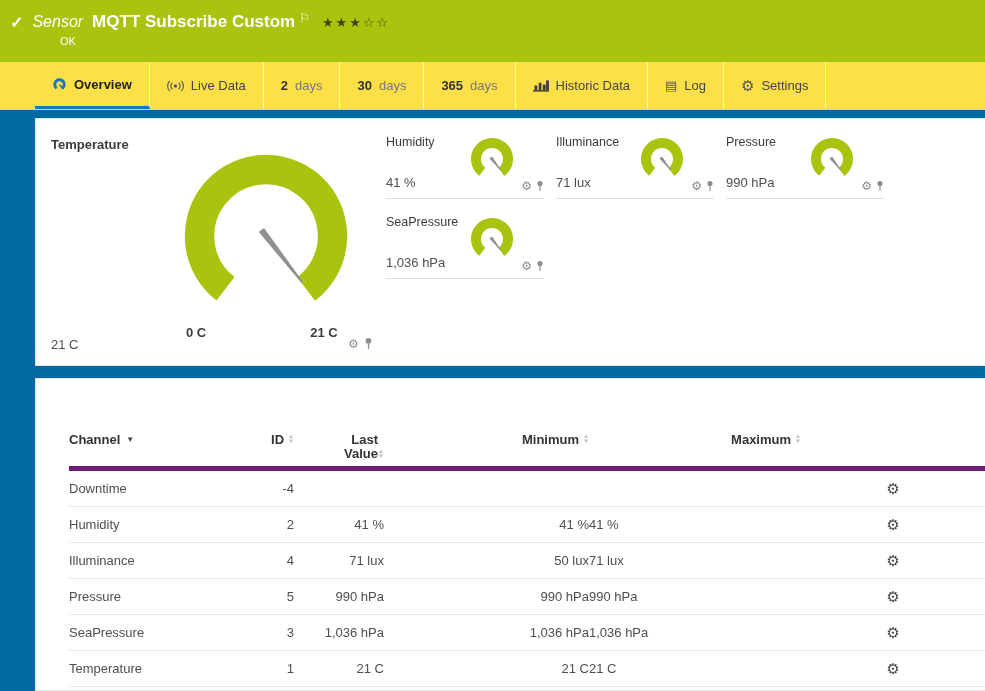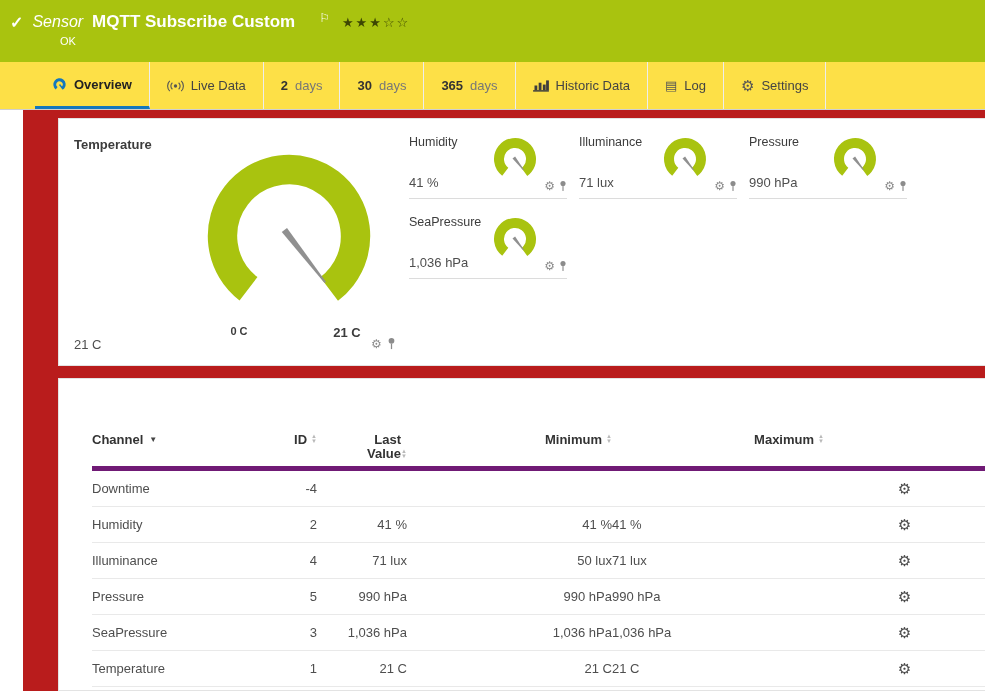--- a/index.html
+++ b/index.html
@@ -4,52 +4,52 @@
 <style>
   * { box-sizing: border-box; margin: 0; padding: 0; }
   html,body { width: 985px; height: 691px; overflow: hidden; }
   body { font-family: "Liberation Sans", sans-serif; background: #fff; position: relative; }
 
   
   .hdr { position: relative; height: 62px; background: #a9c30f; color: #fff; }
   .hdr-row { display: flex; align-items: center; padding: 12px 0 0 10px; }
   .hdr-check { font-size: 16px; font-weight: bold; margin-right: 9px; }
   .hdr-kind { font-size: 16px; font-style: italic; margin-right: 9px; }
-  .hdr-title { font-size: 17px; font-weight: bold; margin-right: 24px; }
+  .hdr-title { font-size: 17px; font-weight: bold; margin-right: 4px; }
   .hdr-flag { font-size: 12px; margin: -8px 12px 0 0; cursor: pointer; }
   .hdr-stars { font-size: 13px; letter-spacing: 2px; cursor: pointer; }
   .stars-filled { color: #3d4603; }
   .stars-empty { color: #3d4603; }
   .hdr-status { position: absolute; left: 60px; top: 35px; font-size: 11px; font-weight: normal; }
 
   
   .tabbar { display: flex; align-items: stretch; height: 48px; background: #fde047;
             border-bottom: 1px solid #cfcfcf; padding-left: 35px; }
   .tab { display: flex; align-items: center; gap: 7px; padding: 0 17px; font-size: 13px;
          color: #444; border-right: 1px solid #ededed; cursor: pointer; white-space: nowrap; }
   .tab.active { border-bottom: 3px solid #1377bd; color: #222; font-weight: bold; }
   .tab .num { font-weight: bold; color: #333; }
   .tab .days { color: #777; }
   .ticon { display: inline-flex; }
   .gly-log { font-size: 13px; color: #555; }
   .gly-gear { font-size: 15px; color: #555; }
 
   
-  .content { background: #b91c1c; height: 581px; padding: 8px 0 0 35px; margin-left: 23px; }
+  .content { background: #0369a1; height: 581px; padding: 8px 0 0 35px; }
   .panel { background: #fff; border: 1px solid #e3e3e3; border-right: none; }
   .panel-gauges { position: relative; height: 248px; margin-bottom: 12px; }
   .panel-table { height: 313px; padding: 54px 0 0 33px; }
 
   
   .big-name { position: absolute; left: 15px; top: 18px; font-size: 13px; font-weight: bold; color: #3c3c3c; }
   .big-svg { position: absolute; left: 135px; top: 22px; }
   .arc { fill: none; stroke: #a9c30f; }
   .needle { fill: #909090; }
-  .big-scale-min { position: absolute; left: 150px; top: 206px; width: 60px; text-align: center;
-                   font-size: 11px; font-weight: bold; color: #3c3c3c; }
+  .big-scale-min { position: absolute; left: 150px; top: 206px; width: 60px; 
+                   font-size: 13px; font-weight: bold; color: #3c3c3c; }
   .big-scale-max { position: absolute; left: 258px; top: 206px; width: 60px; text-align: center;
                    font-size: 13px; font-weight: bold; color: #3c3c3c; }
   .big-value { position: absolute; left: 15px; top: 218px; font-size: 13px; color: #4e4e4e; }
   .big-icons { position: absolute; left: 312px; top: 218px; display: flex; align-items: center; gap: 5px; }
 
   .gicon { font-size: 12px; color: #8c8c8c; cursor: pointer; line-height: 1; }
   .pin { cursor: pointer; }
   .pin circle, .pin rect { fill: #8c8c8c; }
 
   

